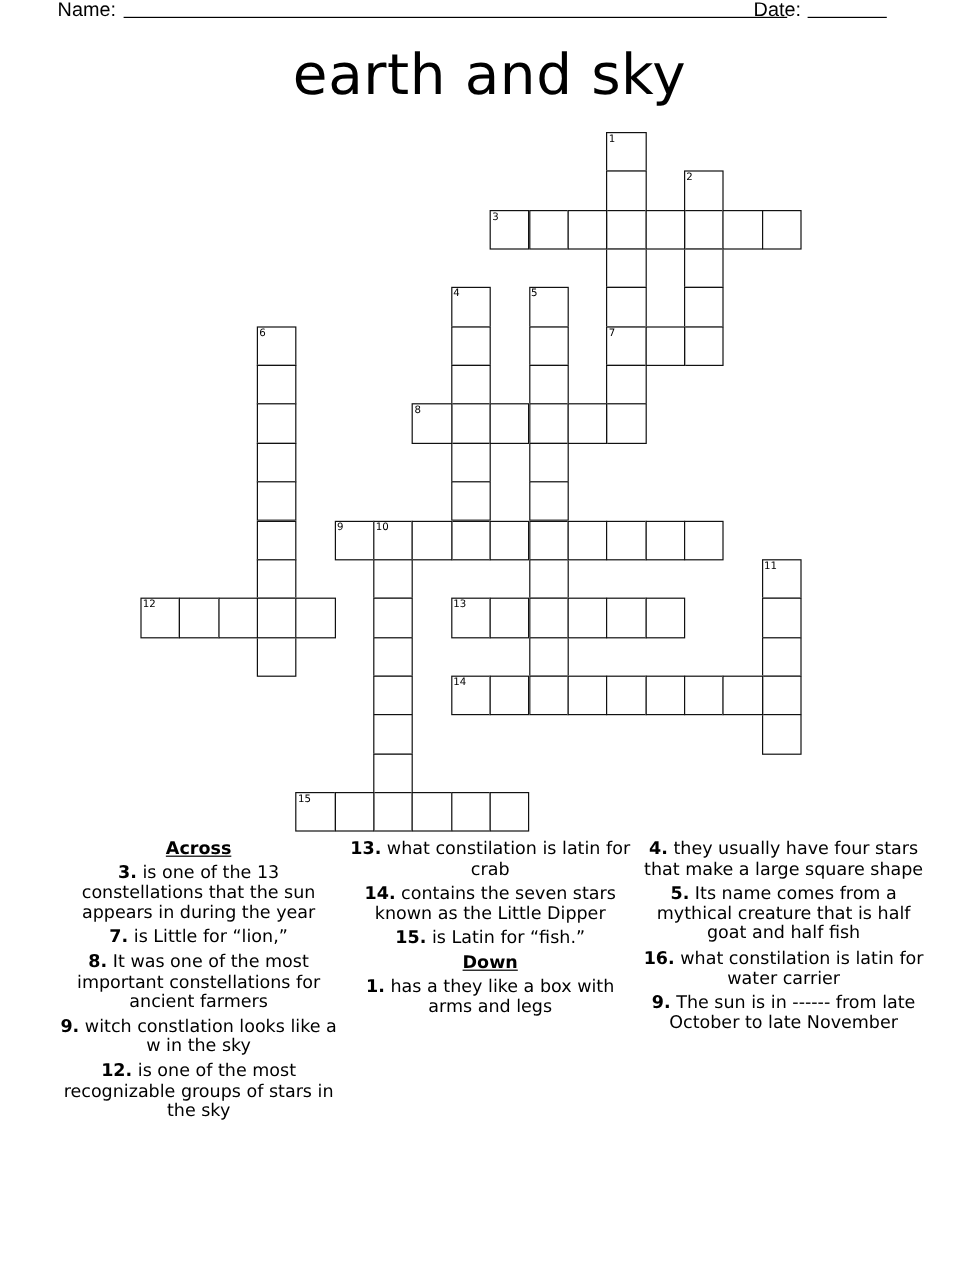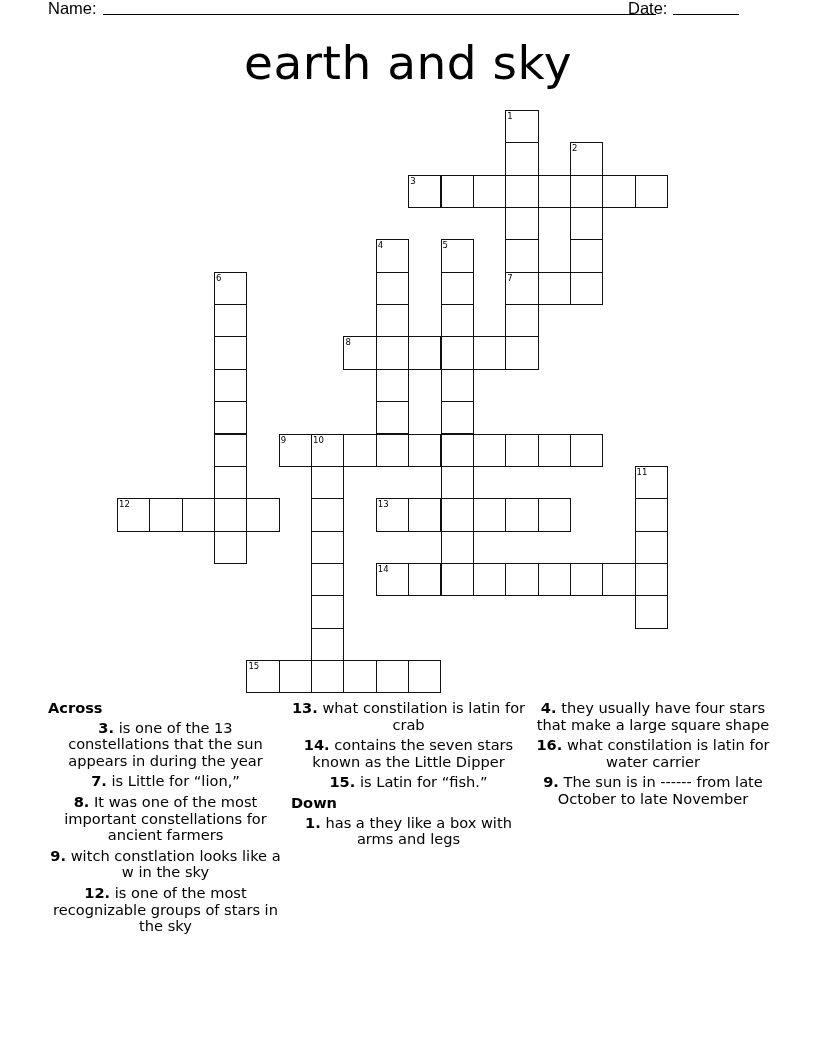--- a/index.html
+++ b/index.html
@@ -27,21 +27,21 @@
     font-family: "DejaVu Sans", sans-serif; font-size: 8.5px; line-height: 10px; color: #000;
   }
   .clues {
     position: absolute; top: 700px; left: 0; width: 816px;
     font-family: "DejaVu Sans", sans-serif; font-size: 14.6px; line-height: 16.6px; color: #000;
   }
   .col { position: absolute; top: 0; }
   .col1 { left: 48px; width: 235px; }
   .col2 { left: 291px; width: 235px; }
   .col3 { left: 533px; width: 240px; }
-  .heading { font-weight: bold; margin-bottom: 3px; }
+  .heading { font-weight: bold; text-decoration: underline; margin-bottom: 3px; text-align: center; }
   .clue { margin-bottom: 4px; text-align: center; }
   .clue .cn { font-weight: bold; }
 </style>
 </head>
 <body>
 
 <div class="header-line">
   <span class="name-label">Name:</span>
   <span class="name-blank"></span>
   <span class="date-label">Date:</span>
@@ -185,16 +185,17 @@
   </div>
   <div class="col col2">
     <div class="clue"><span class="cn">13.</span> <span>what constilation is latin for crab</span></div>
     <div class="clue"><span class="cn">14.</span> <span>contains the seven stars known as the Little Dipper</span></div>
     <div class="clue"><span class="cn">15.</span> <span>is Latin for “fish.”</span></div>
     <div class="heading">Down</div>
     <div class="clue"><span class="cn">1.</span> <span>has a they like a box with arms and legs</span></div>
   </div>
   <div class="col col3">
     <div class="clue"><span class="cn">4.</span> <span>they usually have four stars that make a large square shape</span></div>
+    <div class="clue"><span class="cn">5.</span> <span>Its name comes from a mythical creature that is half goat and half fish</span></div>
     <div class="clue"><span class="cn">16.</span> <span>what constilation is latin for water carrier</span></div>
     <div class="clue"><span class="cn">9.</span> <span>The sun is in ------ from late October to late November</span></div>
   </div>
 </div>
 
 </body></html>

